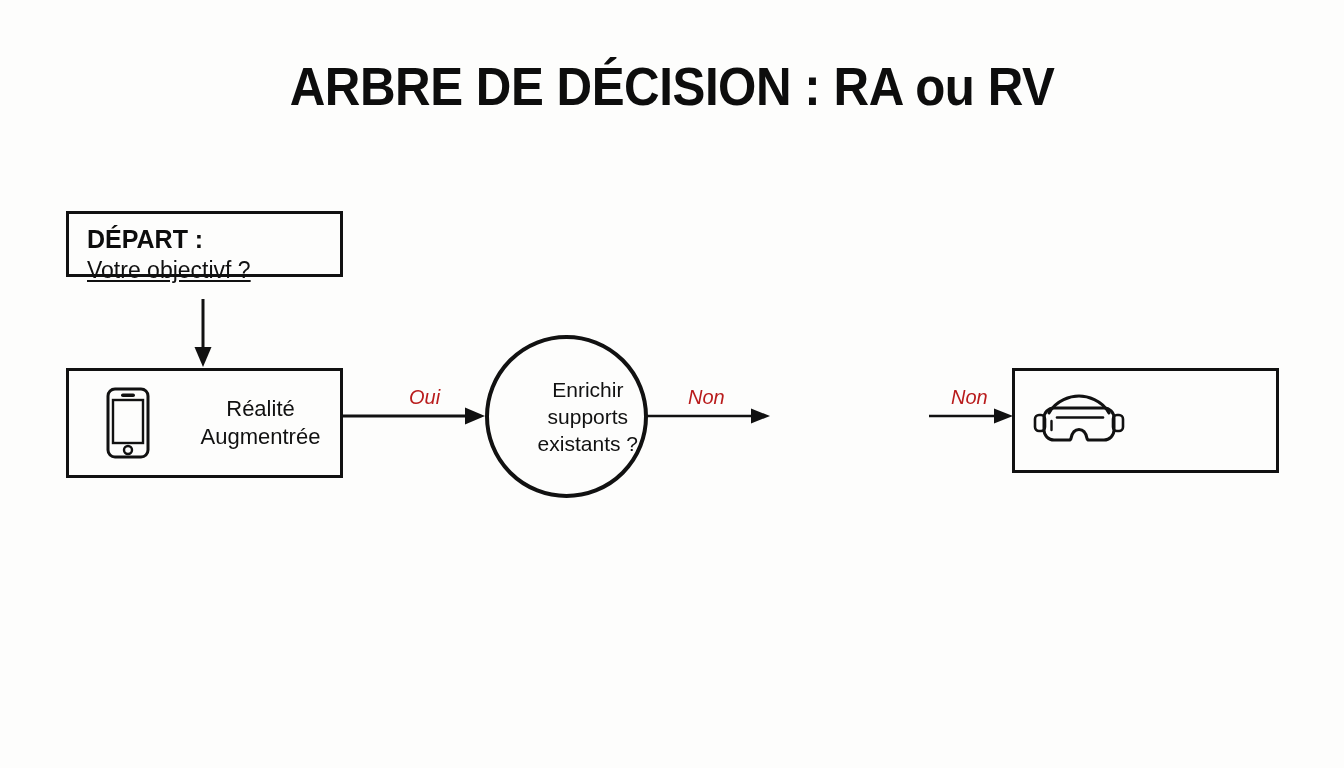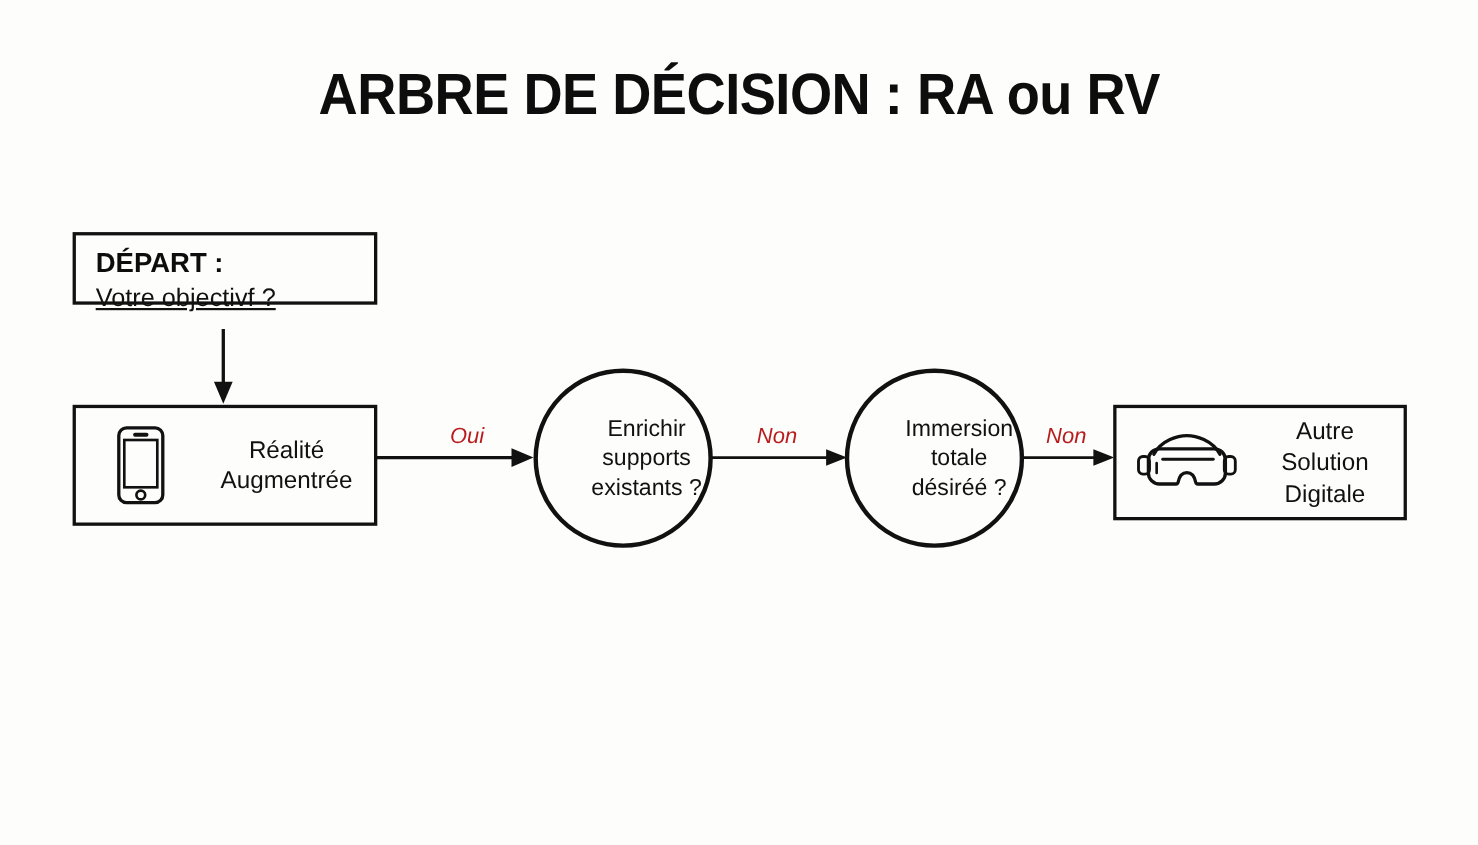--- a/index.html
+++ b/index.html
@@ -207,27 +207,20 @@
   </div>
 
   <div id="arrow-enrichir-to-immersion" class="connector">
     <svg width="126" height="26" viewBox="0 0 126 26">
       <line x1="0" y1="13" x2="106" y2="13" stroke="#111111" stroke-width="2.6"></line>
       <polygon points="124,13 105,5.5 105,20.5" fill="#111111"></polygon>
     </svg>
   </div>
   <div id="label-non-1" class="edge-label">Non</div>
 
-  <div id="circle-immersion" class="node-circle">
-    <div class="circle-label">
-      <div>Immersion</div>
-      <div>totale</div>
-      <div>désiréé ?</div>
-    </div>
-  </div>
 
   <div id="arrow-immersion-to-other" class="connector">
     <svg width="86" height="26" viewBox="0 0 86 26">
       <line x1="0" y1="13" x2="66" y2="13" stroke="#111111" stroke-width="2.6"></line>
       <polygon points="84,13 65,5.5 65,20.5" fill="#111111"></polygon>
     </svg>
   </div>
   <div id="label-non-2" class="edge-label">Non</div>
 
   <div id="other-box" class="node-box">
@@ -242,20 +235,15 @@
                  c-4.4 0 -6.8 2.6 -8 8.8 a2 2 0 0 1 -2 1.6 H21
                  a10 10 0 0 1 -10 -10 v-12 a10 10 0 0 1 10 -10 Z" fill="none" stroke="#111111" stroke-width="3"></path>
 
         <path d="M16 22 C23 9, 38 5, 46 5 C54 5, 69 9, 76 22" fill="none" stroke="#111111" stroke-width="3" stroke-linecap="round"></path>
 
         <line x1="24" y1="26.5" x2="70" y2="26.5" stroke="#111111" stroke-width="2.6" stroke-linecap="round"></line>
 
         <line x1="18.5" y1="30" x2="18.5" y2="39" stroke="#111111" stroke-width="2.4" stroke-linecap="round"></line>
       </svg>
     </div>
-    <div class="node-label">
-      <div>Autre</div>
-      <div>Solution</div>
-      <div>Digitale</div>
-    </div>
   </div>
 
 </div>
 
 </body></html>

